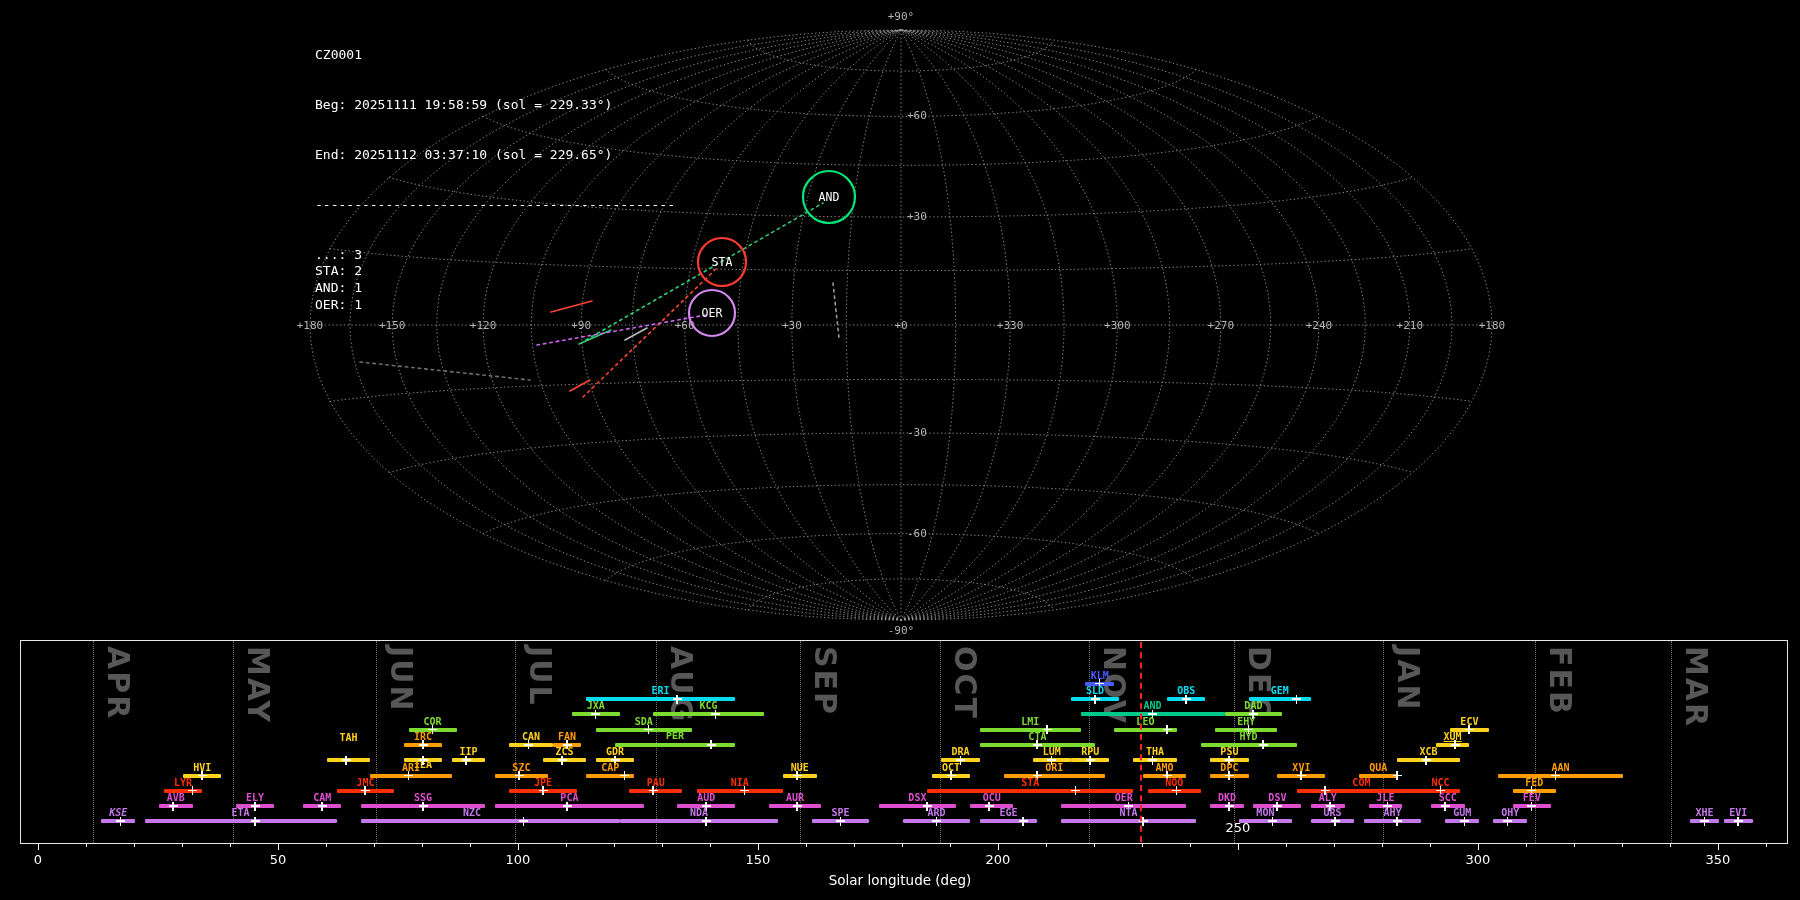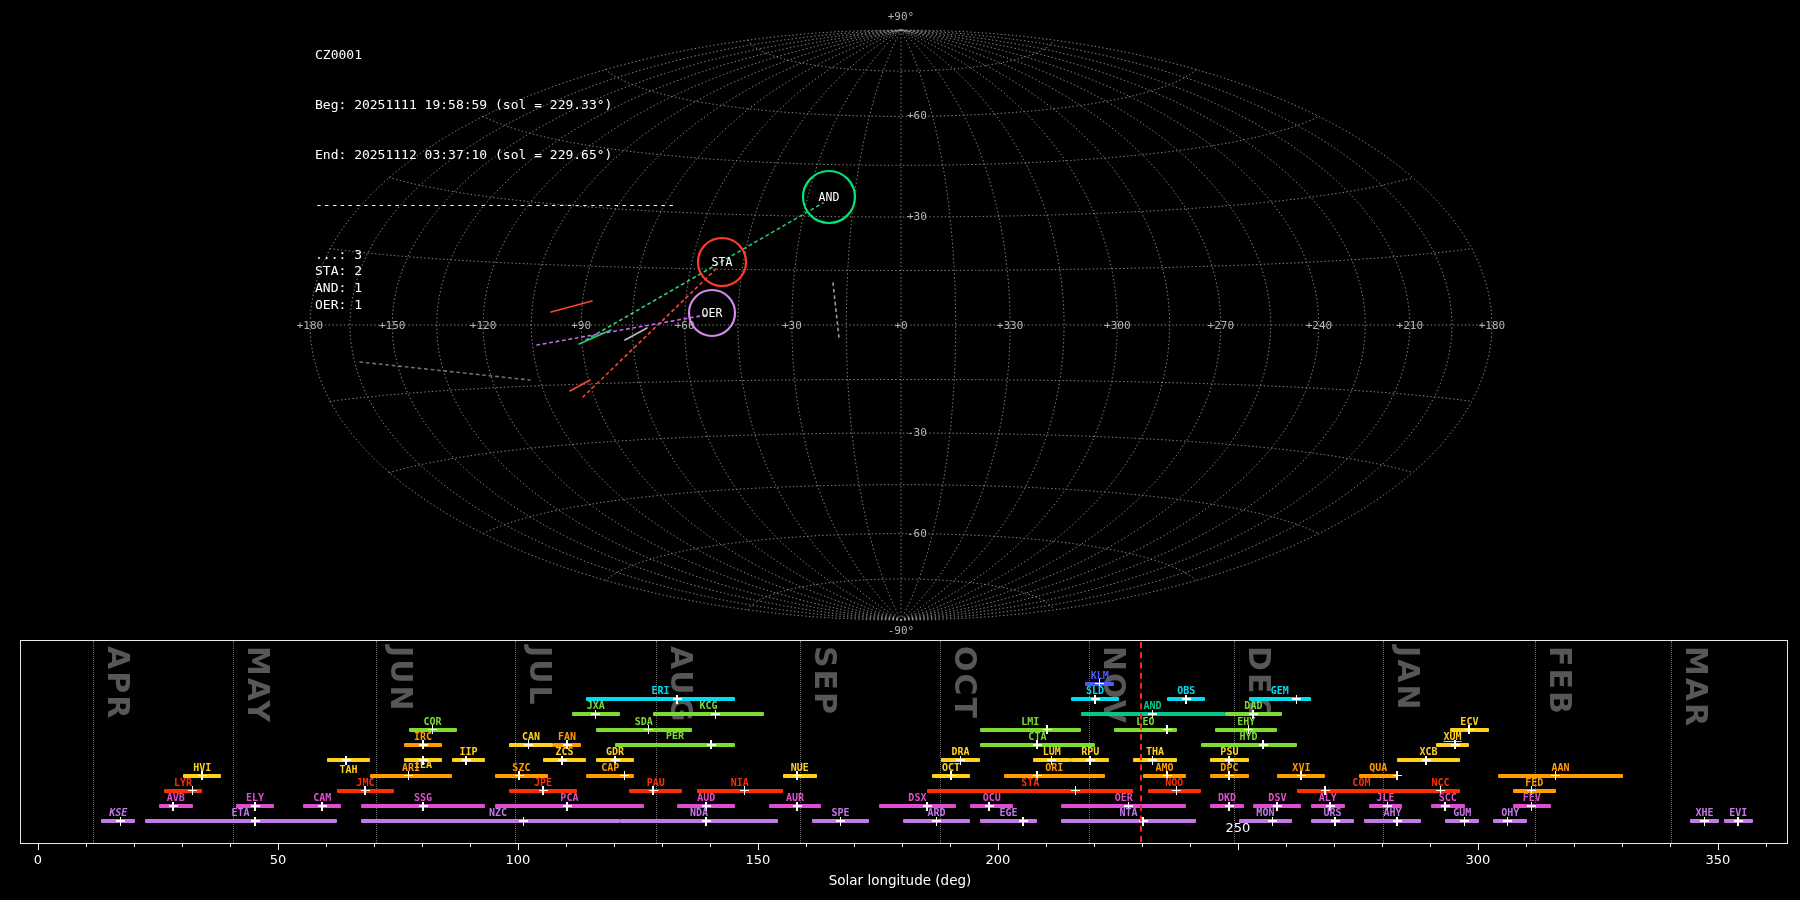--- a/index.html
+++ b/index.html
@@ -203,21 +203,21 @@
     <div class="bar" style="left: 958.8px; top: 101.9px; width: 115.2px; background: rgb(125, 220, 48);"></div>
     <div class="bcode" style="left: 1016.4px; top: 90.9px; color: rgb(125, 220, 48);">CTA</div>
     <div class="peak" style="left: 1016.4px; top: 103.9px;"></div>
     <div class="bar" style="left: 1179.6px; top: 101.9px; width: 96px; background: rgb(125, 220, 48);"></div>
     <div class="bcode" style="left: 1227.6px; top: 90.9px; color: rgb(125, 220, 48);">HYD</div>
     <div class="peak" style="left: 1242px; top: 103.9px;"></div>
     <div class="bar" style="left: 1414.8px; top: 101.9px; width: 33.6px; background: rgb(255, 210, 30);"></div>
     <div class="bcode" style="left: 1431.6px; top: 90.9px; color: rgb(255, 210, 30); text-decoration: underline;">XUM</div>
     <div class="peak" style="left: 1434px; top: 103.9px;"></div>
     <div class="bar" style="left: 306px; top: 117.2px; width: 43.2px; background: rgb(255, 210, 30);"></div>
-    <div class="bcode" style="left: 327.6px; top: 124px; color: rgb(255, 210, 30);">TAH</div>
+    <div class="bcode" style="left: 327.6px; top: 92px; color: rgb(255, 210, 30);">TAH</div>
     <div class="peak" style="left: 325.2px; top: 119.2px;"></div>
     <div class="bar" style="left: 382.8px; top: 117.2px; width: 38.4px; background: rgb(255, 210, 30);"></div>
     <div class="bcode" style="left: 402px; top: 119px; color: rgb(255, 210, 30);">IEA</div>
     <div class="peak" style="left: 402px; top: 119.2px;"></div>
     <div class="bar" style="left: 430.8px; top: 117.2px; width: 33.6px; background: rgb(255, 210, 30);"></div>
     <div class="bcode" style="left: 447.6px; top: 106.2px; color: rgb(255, 210, 30);">IIP</div>
     <div class="peak" style="left: 445.2px; top: 119.2px;"></div>
     <div class="bar" style="left: 522px; top: 117.2px; width: 43.2px; background: rgb(255, 210, 30);"></div>
     <div class="bcode" style="left: 543.6px; top: 106.2px; color: rgb(255, 210, 30);">ZCS</div>
     <div class="peak" style="left: 541.2px; top: 119.2px;"></div>
@@ -356,21 +356,21 @@
     <div class="bar" style="left: 1491.6px; top: 163.1px; width: 38.4px; background: rgb(222, 79, 208);"></div>
     <div class="bcode" style="left: 1510.8px; top: 152.1px; color: rgb(222, 79, 208);">FEV</div>
     <div class="peak" style="left: 1510.8px; top: 165.1px;"></div>
     <div class="bar" style="left: 80.4px; top: 178.4px; width: 33.6px; background: rgb(196, 120, 234);"></div>
     <div class="bcode" style="left: 97.2px; top: 167.4px; color: rgb(196, 120, 234); font-style: italic;">KSE</div>
     <div class="peak" style="left: 99.6px; top: 180.4px;"></div>
     <div class="bar" style="left: 123.6px; top: 178.4px; width: 192px; background: rgb(196, 120, 234);"></div>
     <div class="bcode" style="left: 219.6px; top: 167.4px; color: rgb(196, 120, 234);">ETA</div>
     <div class="peak" style="left: 234px; top: 180.4px;"></div>
     <div class="bar" style="left: 339.6px; top: 178.4px; width: 259.2px; background: rgb(196, 120, 234);"></div>
-    <div class="bcode" style="left: 477px; top: 167.4px; color: rgb(196, 120, 234);">NZC</div>
+    <div class="bcode" style="left: 451px; top: 167.4px; color: rgb(196, 120, 234);">NZC</div>
     <div class="peak" style="left: 502.8px; top: 180.4px;"></div>
     <div class="bar" style="left: 598.8px; top: 178.4px; width: 158.4px; background: rgb(196, 120, 234);"></div>
     <div class="bcode" style="left: 678px; top: 167.4px; color: rgb(196, 120, 234);">NDA</div>
     <div class="peak" style="left: 685.2px; top: 180.4px;"></div>
     <div class="bar" style="left: 790.8px; top: 178.4px; width: 57.6px; background: rgb(196, 120, 234);"></div>
     <div class="bcode" style="left: 819.6px; top: 167.4px; color: rgb(196, 120, 234);">SPE</div>
     <div class="peak" style="left: 819.6px; top: 180.4px;"></div>
     <div class="bar" style="left: 882px; top: 178.4px; width: 67.2px; background: rgb(196, 120, 234);"></div>
     <div class="bcode" style="left: 915.6px; top: 167.4px; color: rgb(196, 120, 234);">ARD</div>
     <div class="peak" style="left: 915.6px; top: 180.4px;"></div>

